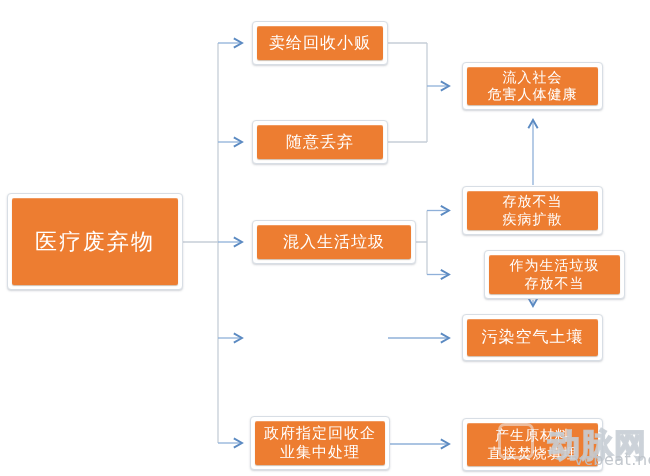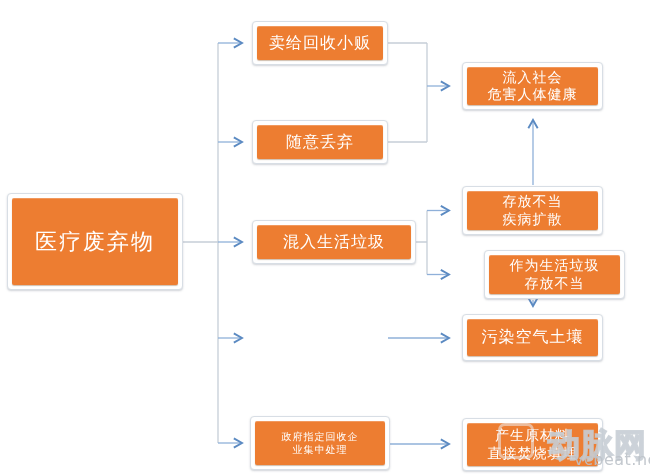--- a/index.html
+++ b/index.html
@@ -18,21 +18,21 @@
     flex:1;background:#ed7d31;border-radius:2px;
     display:flex;flex-direction:column;align-items:center;justify-content:center;
     color:#ffffff;text-align:right;
     font-family:"DejaVu Serif",serif;
     box-shadow:inset 0 1px 0 rgba(255,255,255,.22), 0 1px 1px rgba(120,70,20,.35);
   }
   .l{display:block;}
   .root .inner{font-size:22px;letter-spacing:2px;}
   .single .inner{font-size:16px;letter-spacing:1px;}
   .two .inner{font-size:14px;line-height:1.25;letter-spacing:1px;}
-  .gov .inner{font-size:10px;line-height:1.3;letter-spacing:1px;}
+  .gov .inner{font-size:15px;line-height:1.3;letter-spacing:1px;}
   .wm{position:absolute;z-index:5;pointer-events:none;font-family:"DejaVu Sans",sans-serif;}
   .wm-brand{
     left:548px;top:424px;font-size:32px;font-weight:bold;letter-spacing:1px;
     color:rgba(214,219,224,.38);
     -webkit-text-stroke:1.6px rgba(198,204,211,.85);
   }
   .wm-site{
     left:574px;top:450px;font-size:16px;letter-spacing:.5px;
     color:rgba(188,194,201,.9);
   }

